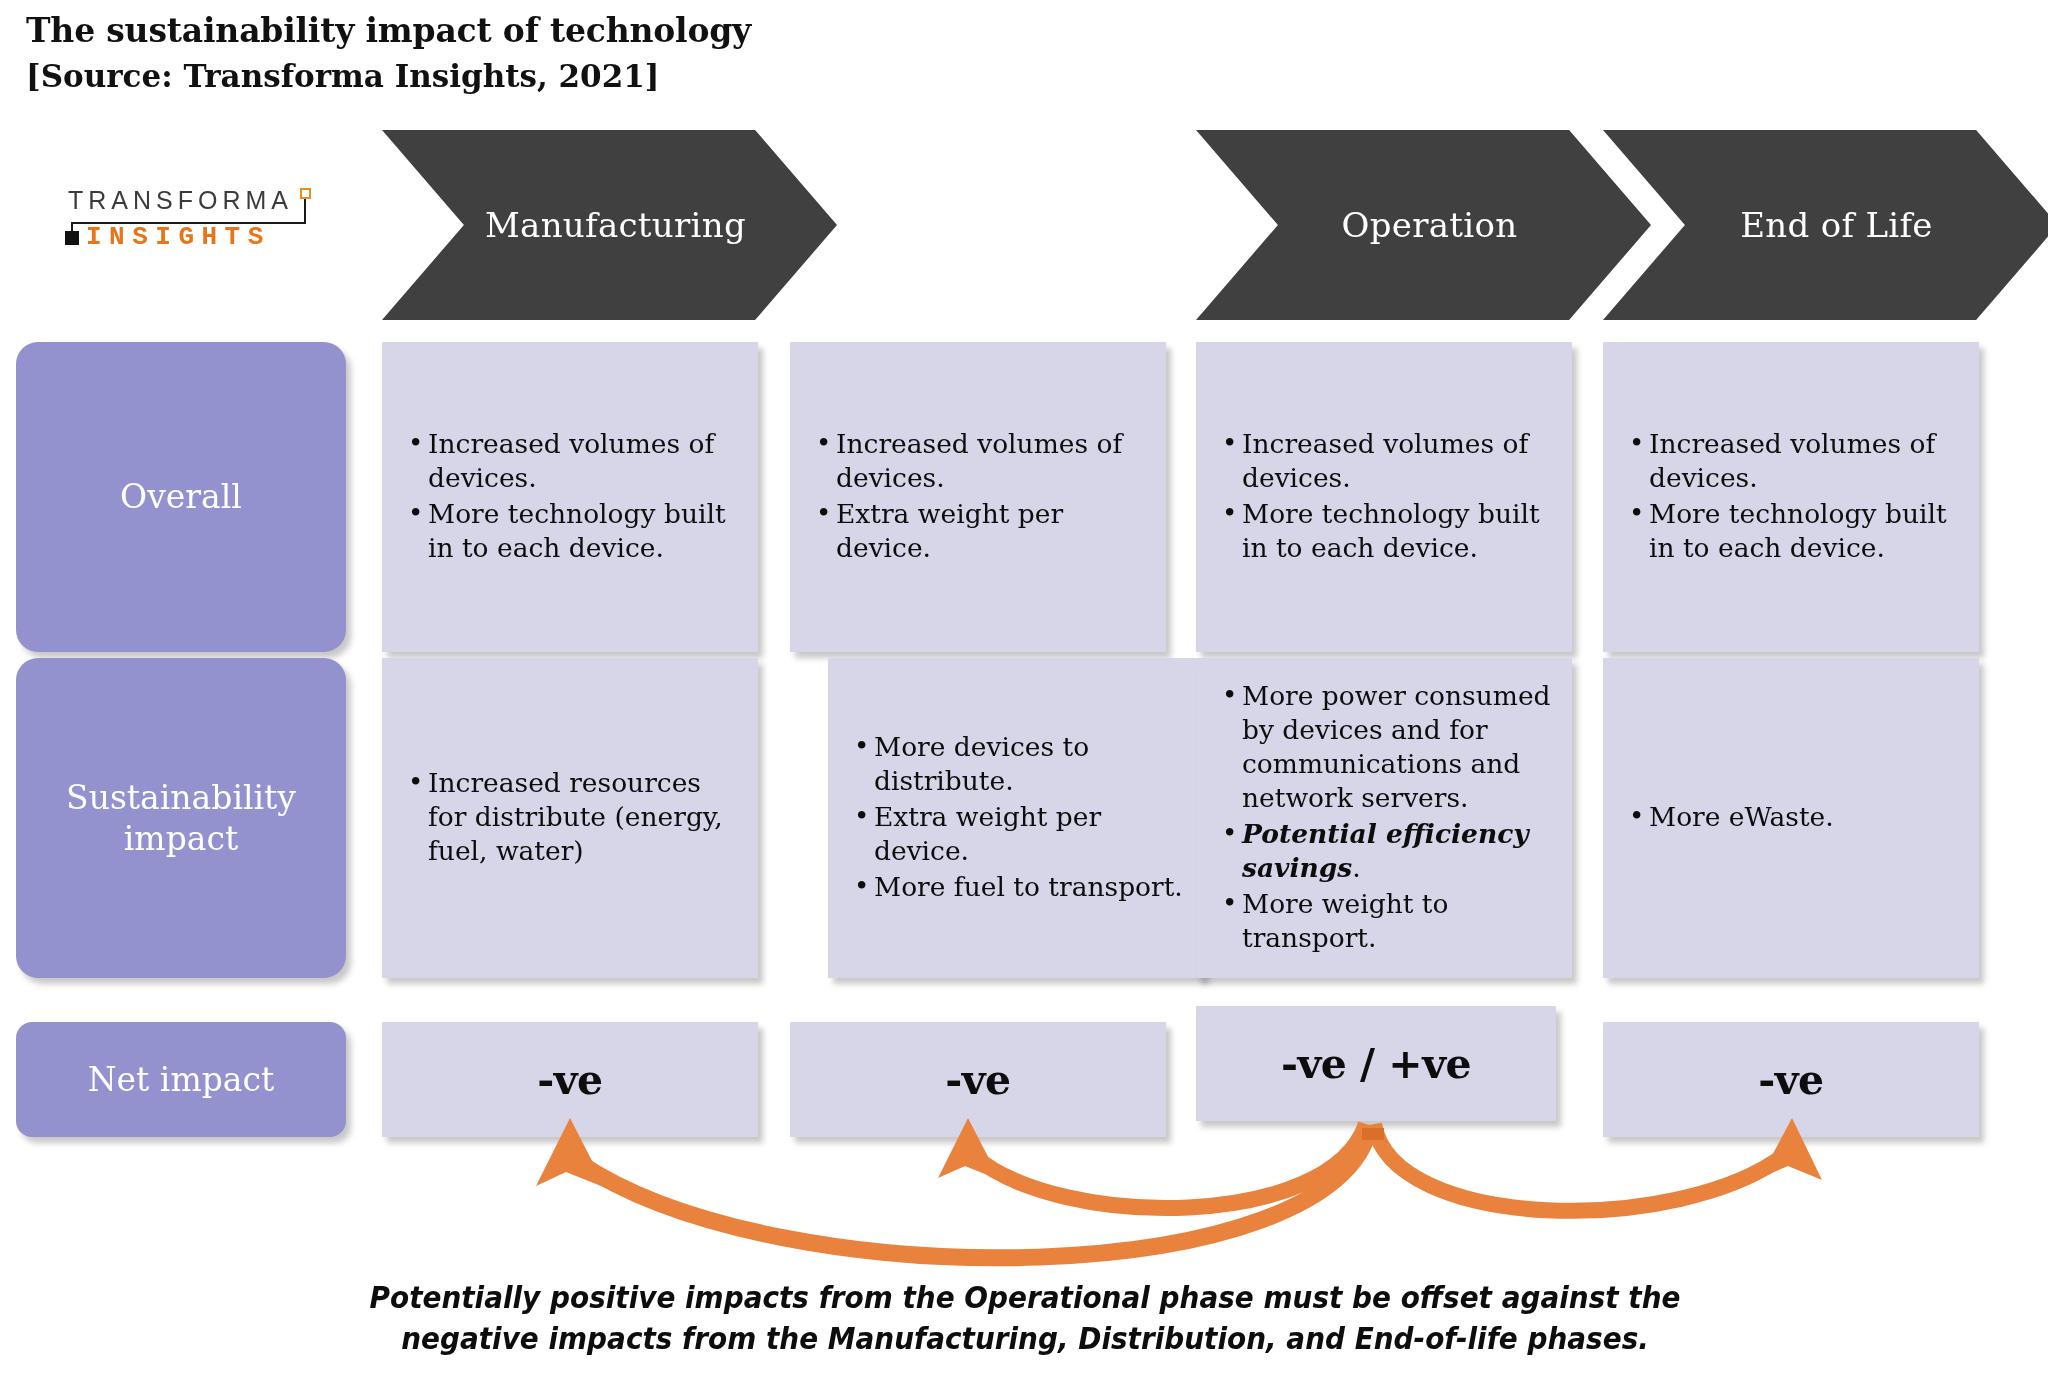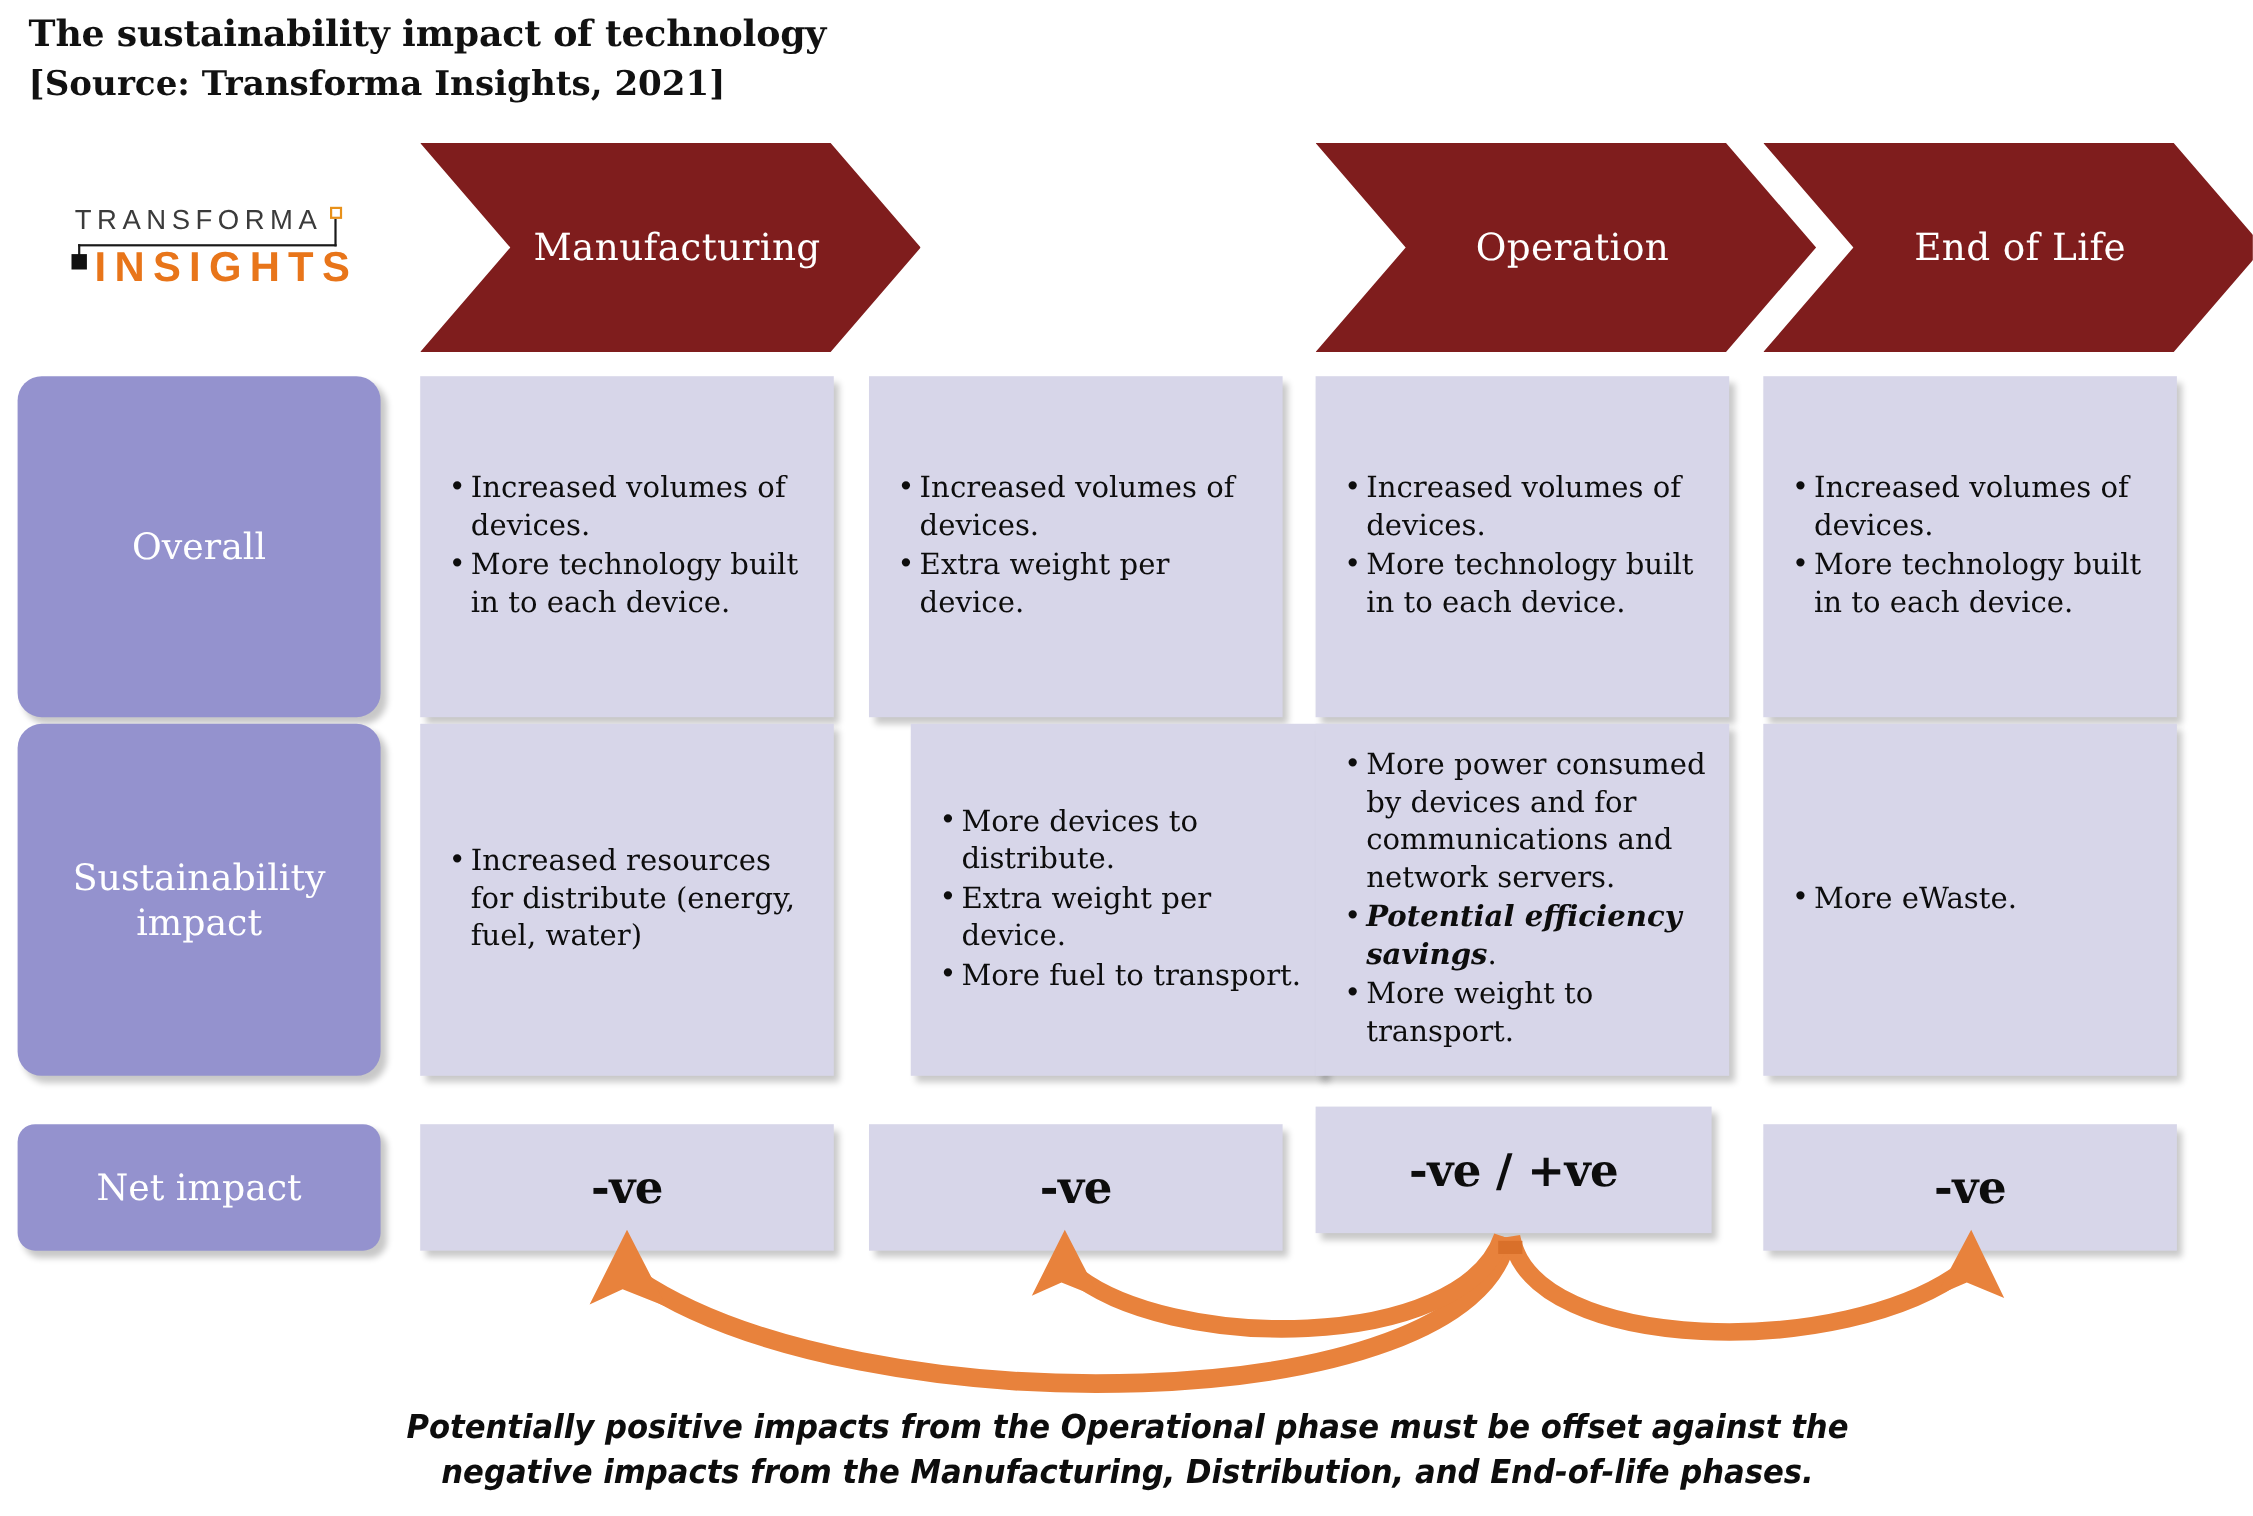--- a/index.html
+++ b/index.html
@@ -58,22 +58,22 @@
     font-size: 25px;
     font-weight: 300;
     letter-spacing: 5.0px;
     color: #3b3b3b;
     white-space: nowrap;
   }
   #logo-insights {
     position: absolute;
     left: 26px;
     top: 36px;
-    font-family: Liberation Sans, sans-serif;
-    font-size: 38px;
+    font-family: Liberation Mono, monospace;
+    font-size: 26px;
     font-weight: bold;
     letter-spacing: 7.5px;
     color: #E8751A;
     white-space: nowrap;
   }
   #logo-line-h {
     position: absolute;
     left: 11px;
     top: 36px;
     width: 235px;
@@ -120,21 +120,21 @@
     position: absolute;
     left: 0;
     top: 130px;
     width: 2048px;
     height: 190px;
   }
   .chevron {
     position: absolute;
     top: 0;
     height: 190px;
-    background: #7f1d1d;
+    background: #404040;
     display: flex;
     align-items: center;
     justify-content: center;
     clip-path: polygon(0 0, 82% 0, 100% 50%, 82% 100%, 0 100%, 18% 50%);
     filter: drop-shadow(5px 6px 5px rgba(0,0,0,0.30));
   }
   .chevron-label {
     color: #ffffff;
     font-family: "DejaVu Serif", serif;
     font-size: 34px;

